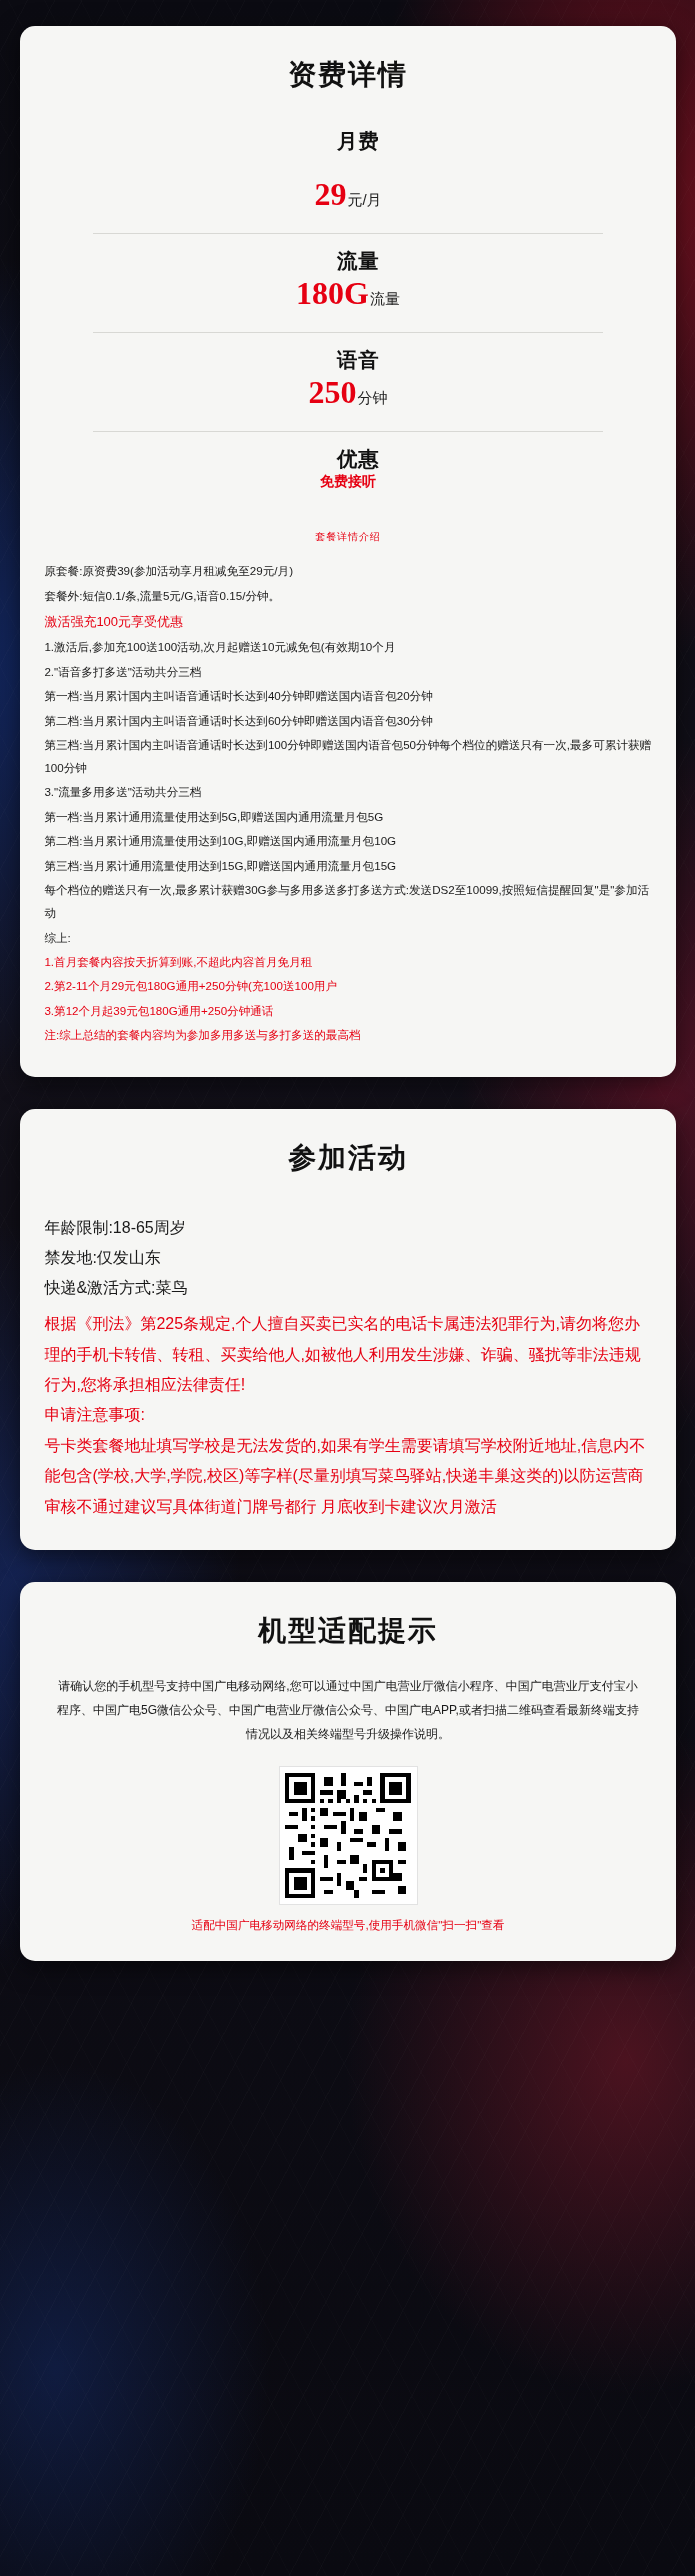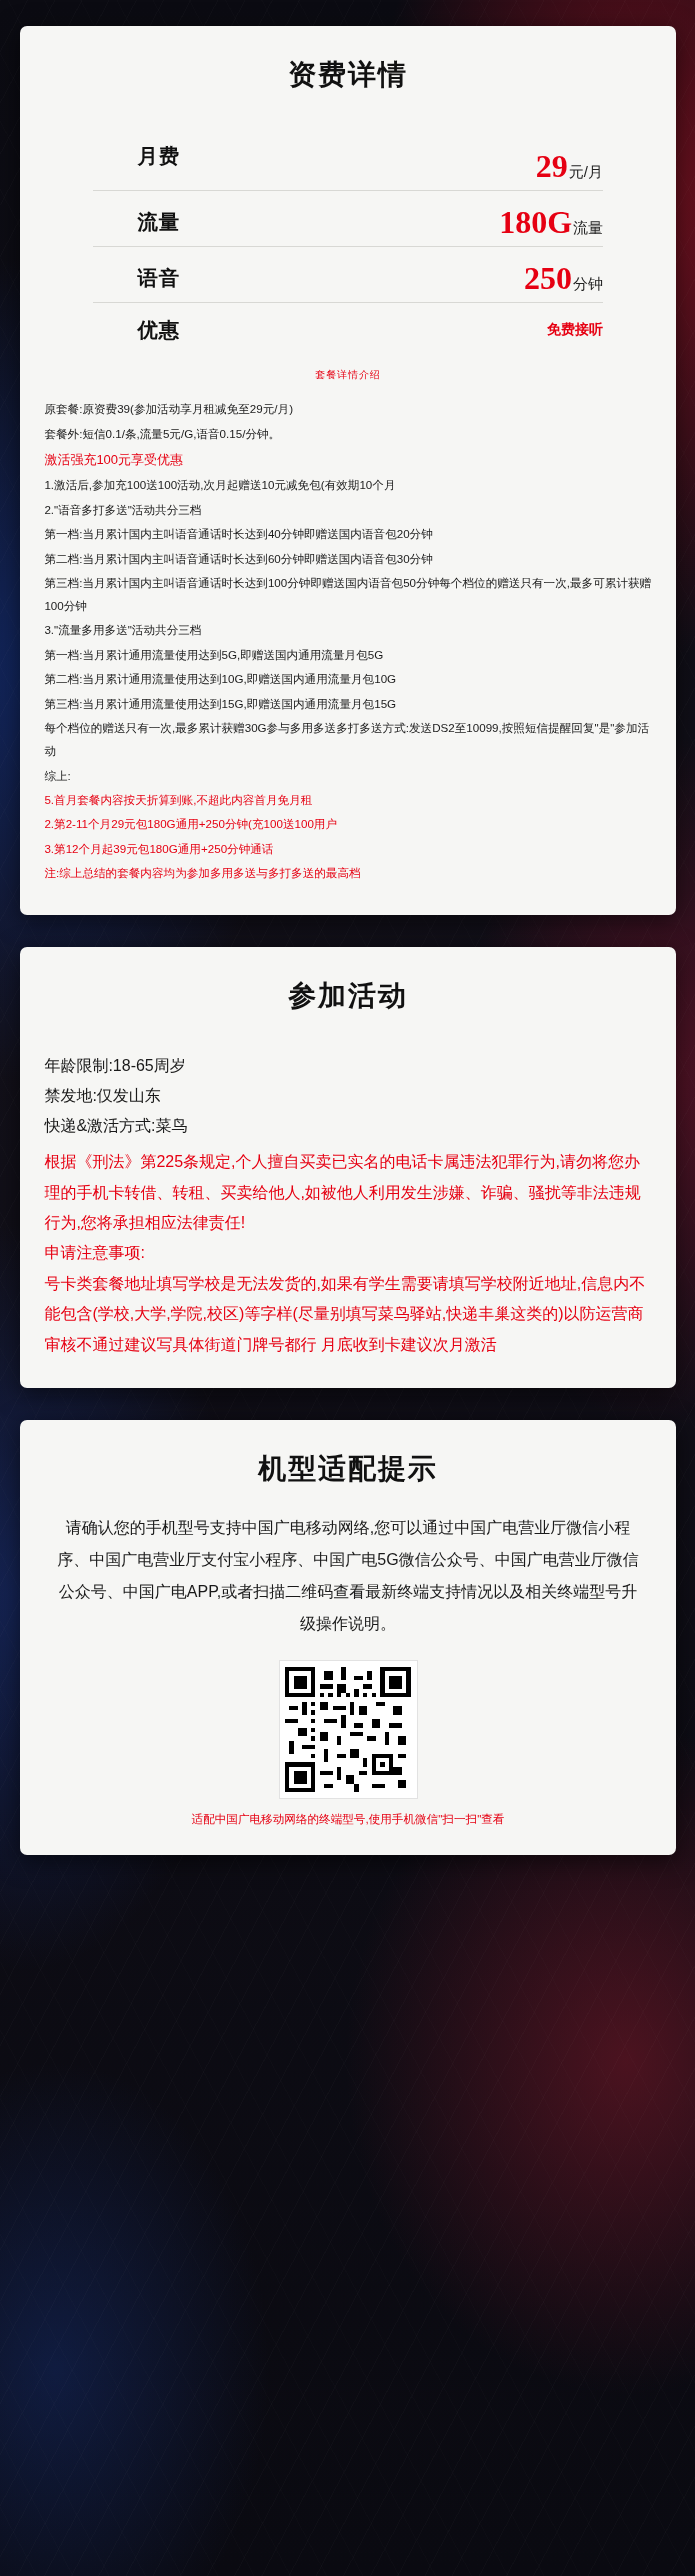--- a/index.html
+++ b/index.html
@@ -29,41 +29,42 @@
     content:"";
     position:absolute; inset:0;
     background:
       repeating-linear-gradient(118deg, rgba(255,255,255,0.018) 0px, rgba(255,255,255,0.018) 0.9px, rgba(0,0,0,0) 0.9px, rgba(0,0,0,0) 24px),
       repeating-linear-gradient(62deg, rgba(255,255,255,0.012) 0px, rgba(255,255,255,0.012) 0.9px, rgba(0,0,0,0) 0.9px, rgba(0,0,0,0) 32px);
   }
   .wrap { position:relative; z-index:2; padding: 26px 20.4px; }
 
   .card {
     background:#f6f6f4;
-    border-radius: 7px;
+    border-radius: 15px;
     box-shadow: 0 5.6px 24px rgba(0,0,0,0.55);
     padding: 24px 24px 28px 24px;
     margin-bottom: 32px;
   }
   .card-title {
     text-align:center;
     font-size: 28px;
     font-weight: bold;
     color:#111;
     letter-spacing: 1.9px;
     margin: 5.6px 0 20.4px 0;
     font-family:"Liberation Serif","DejaVu Serif",serif;
   }
 
   
   .fee-table { width: 84%; margin: 0 auto 9.3px auto; }
   .fee-row {
     display:flex; align-items:center; justify-content:space-between;
-    padding: 13px 0 5px 0;
+    padding: 13px 0 20px 0;
     border-bottom: 0.9px solid #d8d8d4;
+    flex-direction: column;
   }
   .fee-row:last-child { border-bottom: none; }
   .fee-label {
     width: 111px;
     text-align:right;
     padding-right: 24px;
     font-size: 20.4px;
     color:#111;
     font-weight:bold;
     font-family:"Liberation Serif","DejaVu Serif",serif;
@@ -94,21 +95,21 @@
   .red-b { color:#e60012; font-weight:normal; }
   .mt8 { margin-top: 7.4px; }
 
   
   .tips-text { font-size: 16px; line-height: 1.9; color:#1a1a1a;margin-top:36px; }
   .tips-text p { margin:0; }
   .tips-red { color:#e60012; }
 
   
   .model-text {
-    font-size: 16px; line-height: 2.0; color:#1a1a1a;
+    font-size: 12px; line-height: 2.0; color:#1a1a1a;
     text-align:center; padding: 3.7px 9.3px 0 9.3px;
   }
   .qr-box {
     width: 139px; height: 139px; margin: 20.4px auto 13px auto;
     background:#fff; padding: 5.6px;
     border: 0.9px solid #e2e2e2;
   }
   .qr-inner { width:100%; height:100%; }
   .qr-cap { text-align:center; color:#e60012; font-size: 11.6px; margin-top: 5.6px; }
 </style>
@@ -162,21 +163,21 @@
       <p>2."语音多打多送"活动共分三档</p>
       <p>第一档:当月累计国内主叫语音通话时长达到40分钟即赠送国内语音包20分钟</p>
       <p>第二档:当月累计国内主叫语音通话时长达到60分钟即赠送国内语音包30分钟</p>
       <p>第三档:当月累计国内主叫语音通话时长达到100分钟即赠送国内语音包50分钟每个档位的赠送只有一次,最多可累计获赠100分钟</p>
       <p>3."流量多用多送"活动共分三档</p>
       <p>第一档:当月累计通用流量使用达到5G,即赠送国内通用流量月包5G</p>
       <p>第二档:当月累计通用流量使用达到10G,即赠送国内通用流量月包10G</p>
       <p>第三档:当月累计通用流量使用达到15G,即赠送国内通用流量月包15G</p>
       <p>每个档位的赠送只有一次,最多累计获赠30G参与多用多送多打多送方式:发送DS2至10099,按照短信提醒回复"是"参加活动</p>
       <p class="mt8">综上:</p>
-      <p class="red">5.首月套餐内容按天折算到账,不超此内容首月免月租</p>
+      <p class="red">1.首月套餐内容按天折算到账,不超此内容首月免月租</p>
       <p class="red">2.第2-11个月29元包180G通用+250分钟(充100送100用户</p>
       <p class="red">3.第12个月起39元包180G通用+250分钟通话</p>
       <p class="red">注:综上总结的套餐内容均为参加多用多送与多打多送的最高档</p>
     </div>
   </section>
 
   <section class="card">
     <h2 class="card-title">参加活动</h2>
     <div class="tips-text">
       <p>年龄限制:18-65周岁</p>

